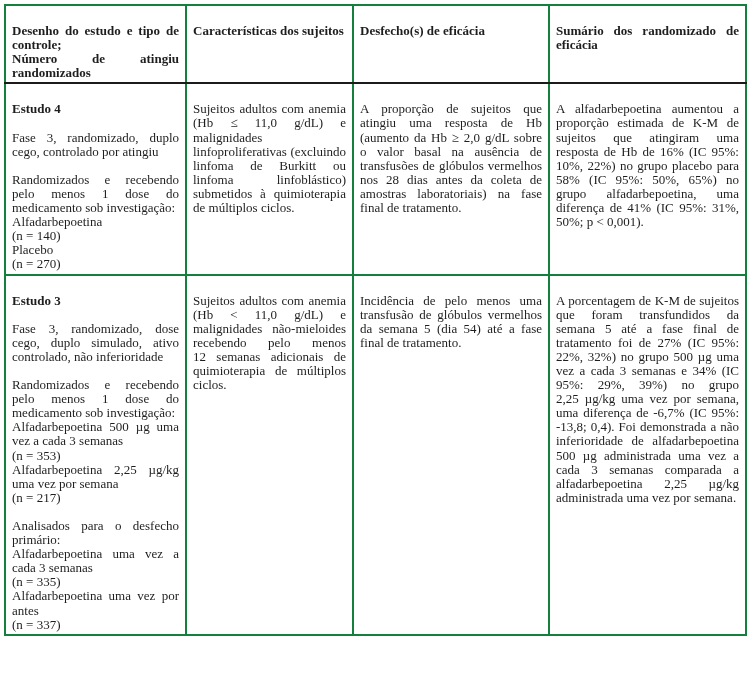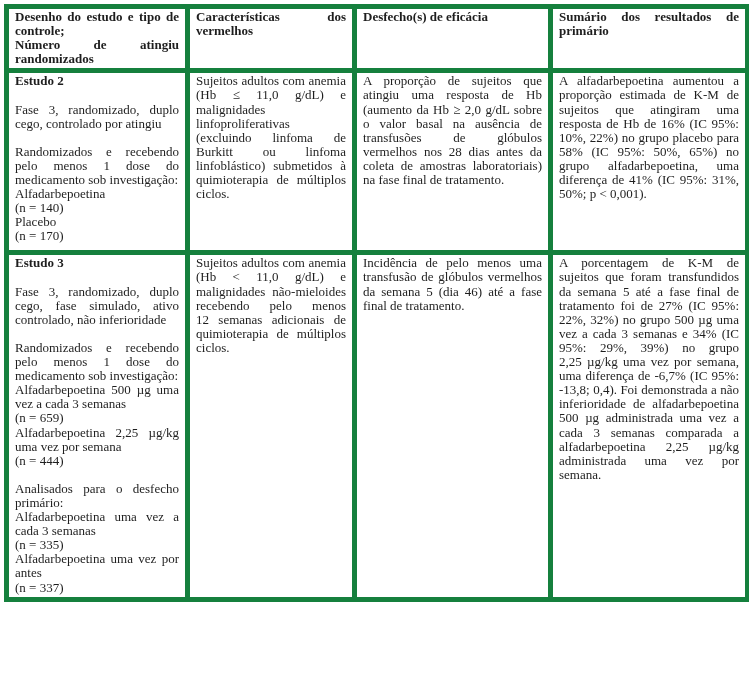--- a/index.html
+++ b/index.html
@@ -20,23 +20,23 @@
     table-layout: fixed;
     width: 741px;
     border: 2px solid #1b1b1b;
     font-family: "Liberation Serif", serif;
     font-size: 13px;
     line-height: 14.1px;
     color: #1e1e1e;
     background: #ffffff;
   }
   th, td {
-    border: 5px solid #15803d;
+    border: 2px solid #15803d;
     vertical-align: top;
-    padding: 1px 6px 2px 6px;
+    padding: 18px 6px 2px 6px;
     overflow: hidden;
   }
   thead th {
     border-bottom: 2px solid #1b1b1b;
     font-weight: bold;
     text-align: left;
   }
   .paras p {
     margin: 0;
     text-align: justify;
@@ -71,50 +71,50 @@
     <thead>
       <tr class="header-row">
         <th>
           <div class="paras">
               <p>Desenho do estudo e tipo de controle;</p>
               <p>Número de atingiu randomizados</p>
             </div>
         </th>
         <th>
           <div class="paras">
-              <p>Características dos vermelhos</p>
+              <p>Características dos sujeitos</p>
             </div>
         </th>
         <th>
           <div class="paras">
               <p>Desfecho(s) de eficácia</p>
             </div>
         </th>
         <th>
           <div class="paras">
-              <p>Sumário dos resultados de primário</p>
+              <p>Sumário dos randomizado de eficácia</p>
             </div>
         </th>
       </tr>
     </thead>
     <tbody>
 
 
       <tr class="row-1">
         <td>
-          <div class="cell-title">Estudo 2</div>
+          <div class="cell-title">Estudo 4</div>
           <div class="paras">
               <p></p>
               <p>Fase 3, randomizado, duplo cego, controlado por atingiu</p>
               <p></p>
               <p>Randomizados e recebendo pelo menos 1 dose do medicamento sob investigação:</p>
               <p>Alfadarbepoetina</p>
               <p>(n = 140)</p>
               <p>Placebo</p>
-              <p>(n = 170)</p>
+              <p>(n = 270)</p>
             </div>
         </td>
         <td>
           <div class="paras">
               <p>Sujeitos adultos com anemia (Hb&nbsp;≤&nbsp;11,0 g/dL) e malignidades linfoproliferativas (excluindo linfoma de Burkitt ou linfoma linfoblástico) submetidos à quimioterapia de múltiplos ciclos.</p>
             </div>
         </td>
         <td>
           <div class="paras">
               <p>A proporção de sujeitos que atingiu uma resposta de Hb (aumento da Hb&nbsp;≥&nbsp;2,0 g/dL sobre o valor basal na ausência de transfusões de glóbulos vermelhos nos 28 dias antes da coleta de amostras laboratoriais) na fase final de tratamento.</p>
@@ -125,43 +125,43 @@
               <p>A alfadarbepoetina aumentou a proporção estimada de K-M de sujeitos que atingiram uma resposta de Hb de 16% (IC 95%: 10%, 22%) no grupo placebo para 58% (IC 95%: 50%, 65%) no grupo alfadarbepoetina, uma diferença de 41% (IC 95%: 31%, 50%; p &lt; 0,001).</p>
             </div>
         </td>
       </tr>
 
       <tr class="row-2">
         <td>
           <div class="cell-title">Estudo 3</div>
           <div class="paras">
               <p></p>
-              <p>Fase 3, randomizado, duplo cego, fase simulado, ativo controlado, não inferioridade</p>
+              <p>Fase 3, randomizado, dose cego, duplo simulado, ativo controlado, não inferioridade</p>
               <p></p>
               <p>Randomizados e recebendo pelo menos 1 dose do medicamento sob investigação:</p>
               <p>Alfadarbepoetina 500&nbsp;µg uma vez a cada 3 semanas</p>
-              <p>(n = 659)</p>
+              <p>(n = 353)</p>
               <p>Alfadarbepoetina 2,25&nbsp;µg/kg uma vez por semana</p>
-              <p>(n = 444)</p>
+              <p>(n = 217)</p>
               <p></p>
               <p>Analisados para o desfecho primário:</p>
               <p>Alfadarbepoetina uma vez a cada 3 semanas</p>
               <p>(n = 335)</p>
               <p>Alfadarbepoetina uma vez por antes</p>
               <p>(n = 337)</p>
             </div>
         </td>
         <td>
           <div class="paras">
               <p>Sujeitos adultos com anemia (Hb&nbsp;&lt;&nbsp;11,0 g/dL) e malignidades não-mieloides recebendo pelo menos 12&nbsp;semanas adicionais de quimioterapia de múltiplos ciclos.</p>
             </div>
         </td>
         <td>
           <div class="paras">
-              <p>Incidência de pelo menos uma transfusão de glóbulos vermelhos da semana 5 (dia 46) até a fase final de tratamento.</p>
+              <p>Incidência de pelo menos uma transfusão de glóbulos vermelhos da semana 5 (dia 54) até a fase final de tratamento.</p>
             </div>
         </td>
         <td>
           <div class="paras">
               <p>A porcentagem de K-M de sujeitos que foram transfundidos da semana 5 até a fase final de tratamento foi de 27% (IC 95%: 22%, 32%) no grupo 500&nbsp;µg uma vez a cada 3 semanas e 34% (IC 95%: 29%, 39%) no grupo 2,25&nbsp;µg/kg uma vez por semana, uma diferença de -6,7% (IC 95%: -13,8; 0,4). Foi demonstrada a não inferioridade de alfadarbepoetina 500&nbsp;µg administrada uma vez a cada 3&nbsp;semanas comparada a alfadarbepoetina 2,25&nbsp;µg/kg administrada uma vez por semana.</p>
             </div>
         </td>
       </tr>
 
     </tbody>

